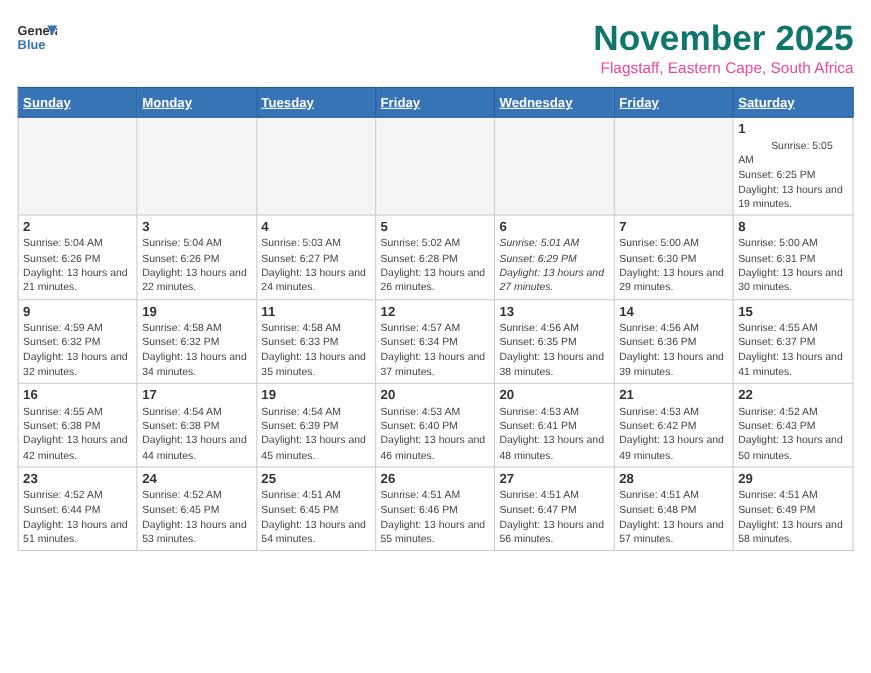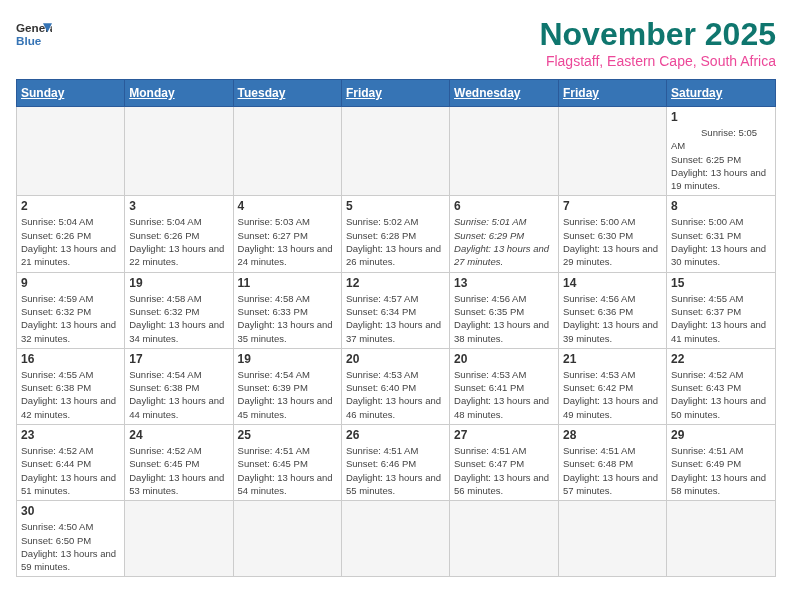--- a/index.html
+++ b/index.html
@@ -302,28 +302,14 @@
 Daylight: 13 hours and 57 minutes.</span>
       </td>
       <td>
         <span class="day-number">29</span>
         <span class="day-info" style="white-space:pre-line;">Sunrise: 4:51 AM
 Sunset: 6:49 PM
 Daylight: 13 hours and 58 minutes.</span>
       </td>
     </tr>
 
-    <tr class="last-row">
-      <td>
-        <span class="day-number">30</span>
-        <span class="day-info" style="white-space:pre-line;">Sunrise: 4:50 AM
-Sunset: 6:50 PM
-Daylight: 13 hours and 59 minutes.</span>
-      </td>
-      <td class="empty"></td>
-      <td class="empty"></td>
-      <td class="empty"></td>
-      <td class="empty"></td>
-      <td class="empty"></td>
-      <td class="empty"></td>
-    </tr>
   </tbody>
 </table>
 
 </body></html>

